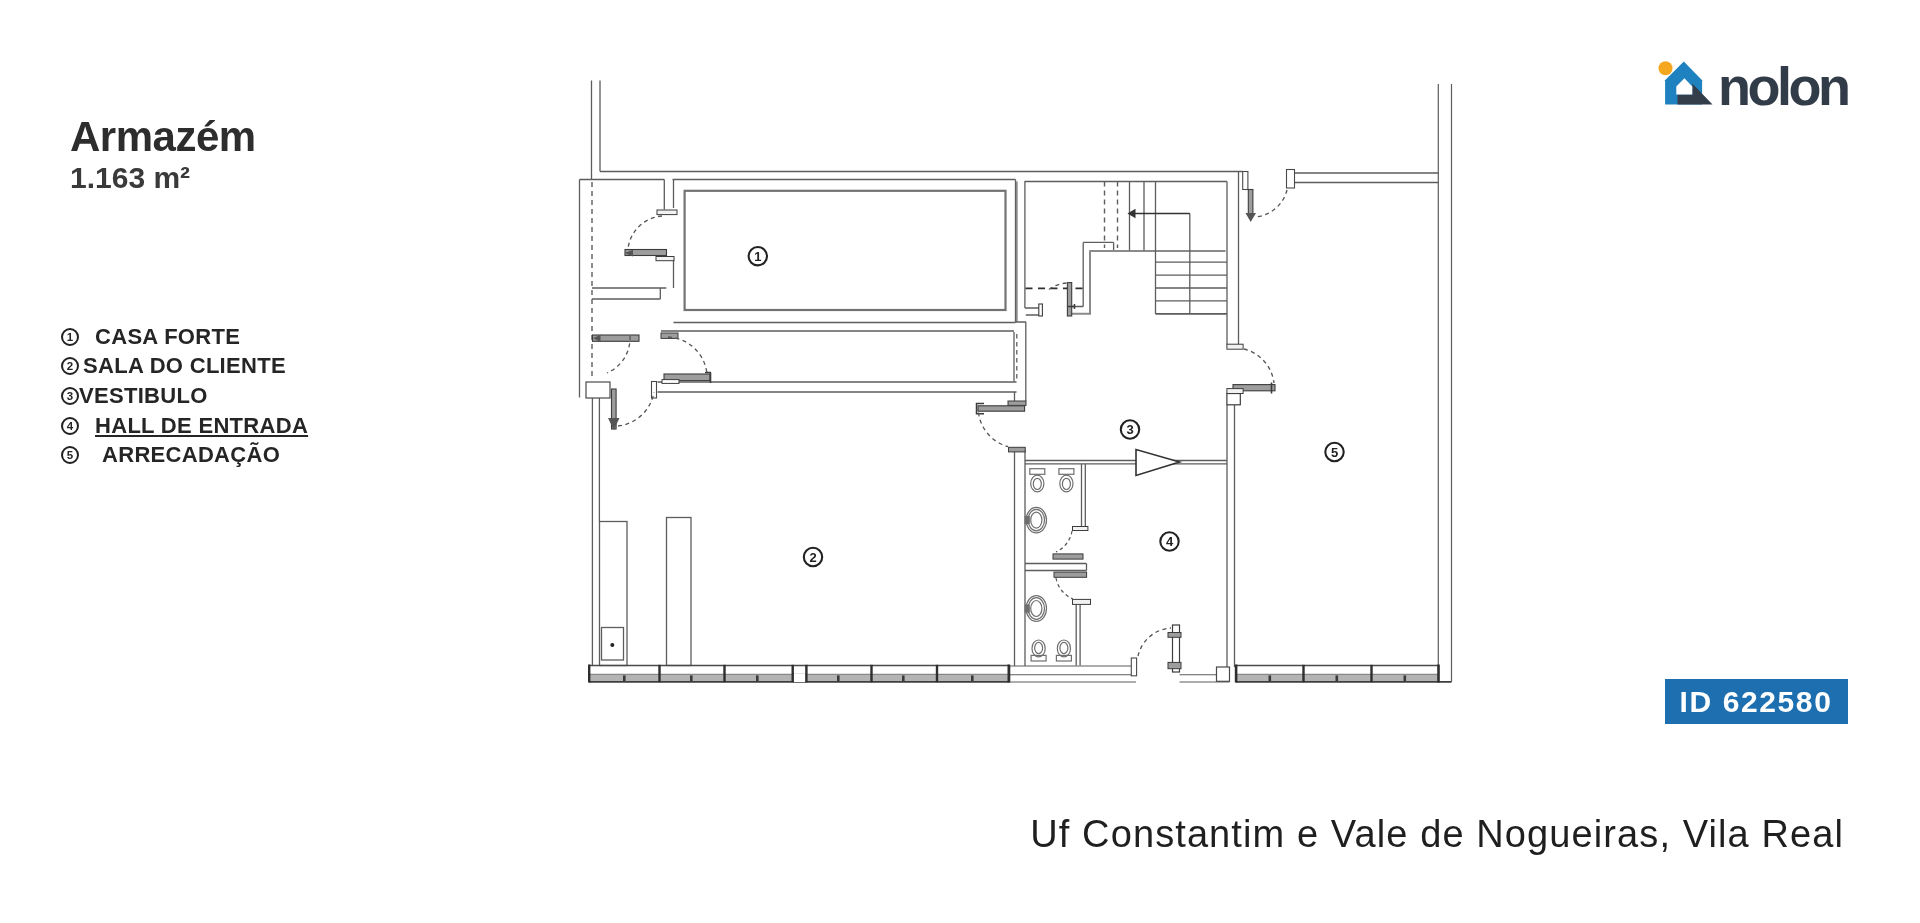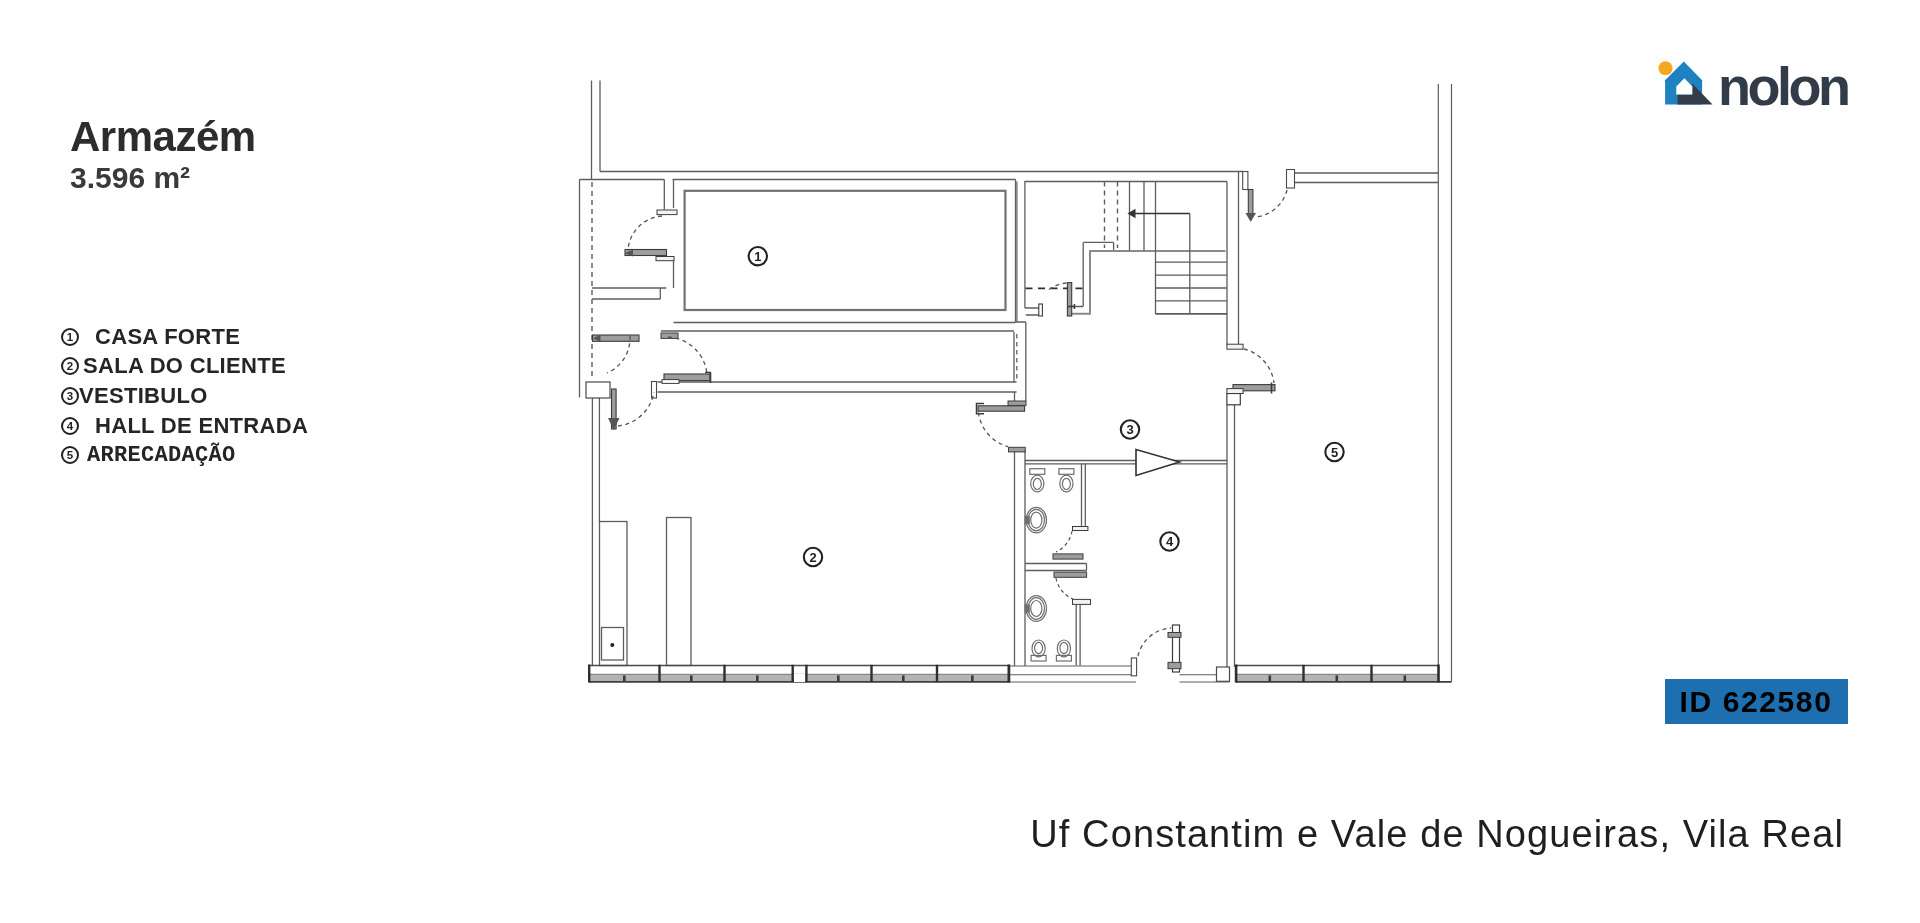--- a/index.html
+++ b/index.html
@@ -4,47 +4,47 @@
 <style>
   html,body{margin:0;padding:0;background:#ffffff;width:1920px;height:923px;overflow:hidden;}
   body{font-family:"Liberation Sans", sans-serif;position:relative;}
   .abs{position:absolute;}
 </style>
 </head>
 <body>
 
 <div class="abs" style="left:70px;top:113px;font-size:42px;font-weight:bold;color:#2d2d2d;letter-spacing:-0.5px;">Armazém</div>
 
-<div class="abs" style="left:70px;top:161px;font-size:30px;font-weight:bold;color:#3a3a3a;">3.596 m²</div>
+<div class="abs" style="left:70px;top:161px;font-size:30px;font-weight:bold;color:#3a3a3a;">1.163 m²</div>
 
 <div class="abs" style="left:61px;top:322px;font-size:22px;font-weight:bold;color:#252525;">
 
   <div style="height:29.6px;display:flex;align-items:center;">
     <span style="display:inline-flex;width:14px;height:14px;border:2px solid #222;border-radius:50%;font-size:11.5px;justify-content:center;align-items:center;flex:none;">1</span>
     <span style="margin-left:16px;letter-spacing:0.3px;">CASA FORTE</span>
   </div>
 
   <div style="height:29.6px;display:flex;align-items:center;">
     <span style="display:inline-flex;width:14px;height:14px;border:2px solid #222;border-radius:50%;font-size:11.5px;justify-content:center;align-items:center;flex:none;">2</span>
     <span style="margin-left:4px;letter-spacing:0.3px;">SALA DO CLIENTE</span>
   </div>
 
   <div style="height:29.6px;display:flex;align-items:center;">
     <span style="display:inline-flex;width:14px;height:14px;border:2px solid #222;border-radius:50%;font-size:11.5px;justify-content:center;align-items:center;flex:none;">3</span>
     <span style="letter-spacing:0.3px;">VESTIBULO</span>
   </div>
 
   <div style="height:29.6px;display:flex;align-items:center;">
     <span style="display:inline-flex;width:14px;height:14px;border:2px solid #222;border-radius:50%;font-size:11.5px;justify-content:center;align-items:center;flex:none;">4</span>
-    <span style="margin-left:16px;letter-spacing:0.3px;">HALL DE ENTRADA</span>
+    <span style="margin-left:16px;letter-spacing:0.3px;text-decoration:underline;">HALL DE ENTRADA</span>
   </div>
 
   <div style="height:29.6px;display:flex;align-items:center;">
     <span style="display:inline-flex;width:14px;height:14px;border:2px solid #222;border-radius:50%;font-size:11.5px;justify-content:center;align-items:center;flex:none;">5</span>
-    <span style="margin-left:8px;letter-spacing:0.3px;font-family:Liberation Mono, monospace;">ARRECADAÇÃO</span>
+    <span style="margin-left:23px;letter-spacing:0.3px;">ARRECADAÇÃO</span>
   </div>
 </div>
 
 <svg class="abs" style="left:1650px;top:45px;" width="220" height="70" viewBox="1650 45 220 70">
 
   <circle cx="1665.5" cy="68.3" r="7" fill="#f6a720"></circle>
 
   <polygon points="1665.1,80.3 1683.8,61.6 1702.1,80.3 1702.1,104.6 1665.1,104.6" fill="#1f82c0"></polygon>
 
   <polygon points="1677.5,94.4 1692.3,94.4 1692.3,83.5 1712.5,104.6 1677.5,104.6" fill="#333e4a"></polygon>
@@ -331,15 +331,15 @@
   <circle cx="1169.5" cy="541.5" r="9.2" stroke="#222" stroke-width="2.1" fill="none"></circle>
   <text x="1169.5" y="546.3" font-size="13" font-weight="bold" fill="#222" text-anchor="middle" font-family="Liberation Sans, sans-serif">4</text>
 </g>
 
 <g>
   <circle cx="1334.5" cy="452" r="9.2" stroke="#222" stroke-width="2.1" fill="none"></circle>
   <text x="1334.5" y="456.8" font-size="13" font-weight="bold" fill="#222" text-anchor="middle" font-family="Liberation Sans, sans-serif">5</text>
 </g>
 </svg>
 
-<div class="abs" style="left:1664.5px;top:679px;width:183px;height:45px;background:#1d6fb0;color:#000000;font-size:30px;font-weight:bold;display:flex;align-items:center;justify-content:center;letter-spacing:1.6px;">ID 622580</div>
+<div class="abs" style="left:1664.5px;top:679px;width:183px;height:45px;background:#1d6fb0;color:#ffffff;font-size:30px;font-weight:bold;display:flex;align-items:center;justify-content:center;letter-spacing:1.6px;">ID 622580</div>
 
 <div class="abs" style="right:76px;top:813px;font-size:38px;font-weight:normal;color:#1f1f1f;letter-spacing:1.1px;">Uf Constantim e Vale de Nogueiras, Vila Real</div>
 
 </body></html>

